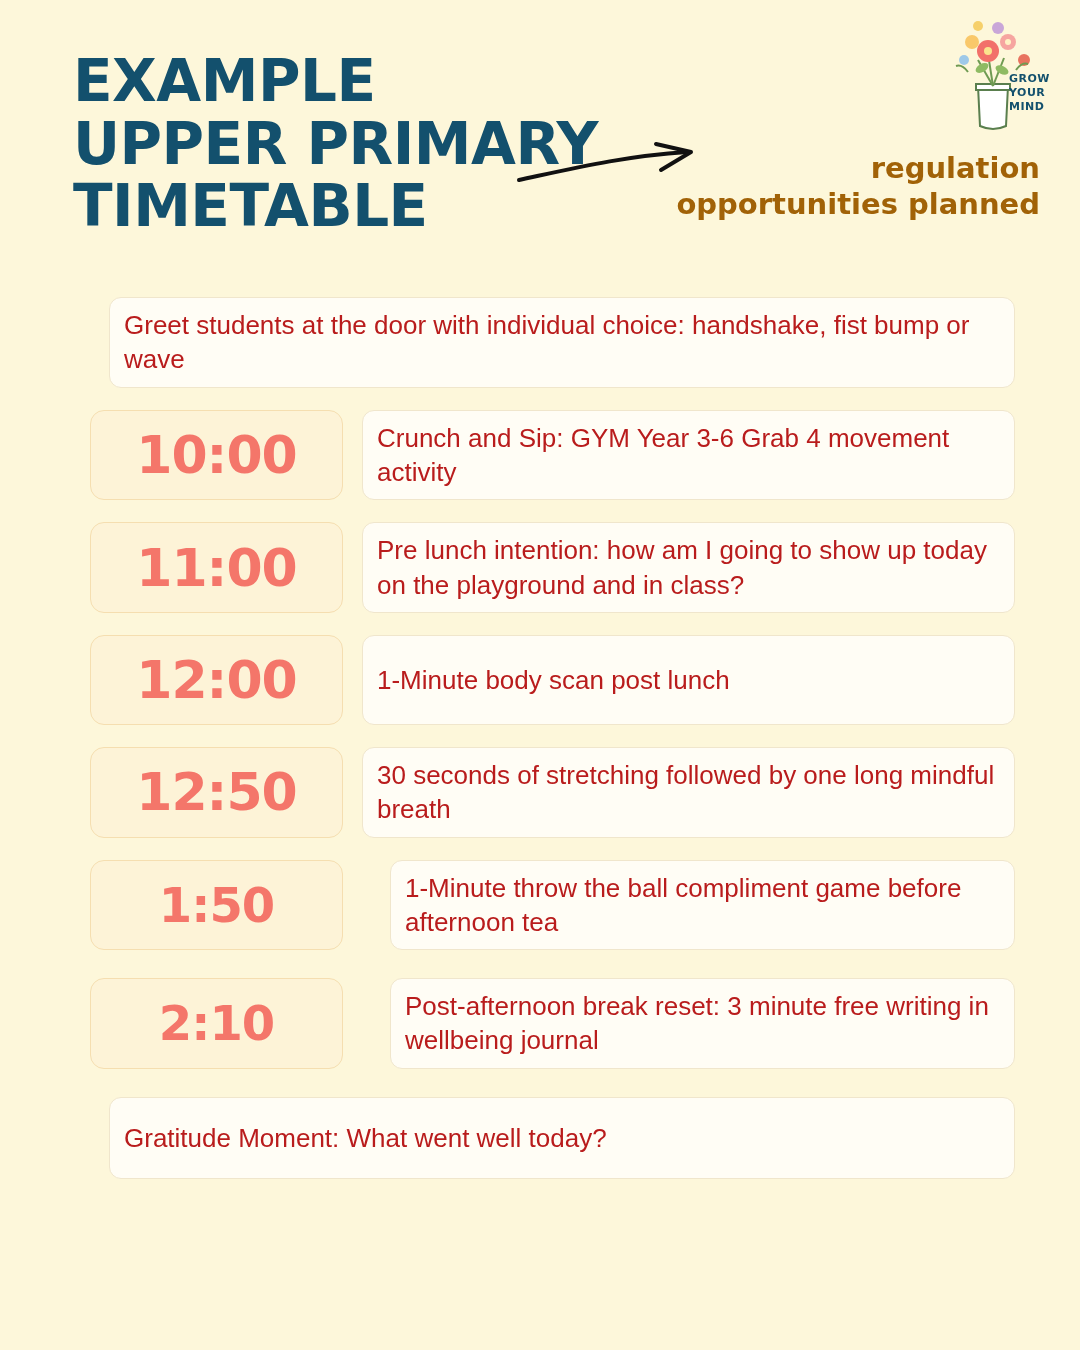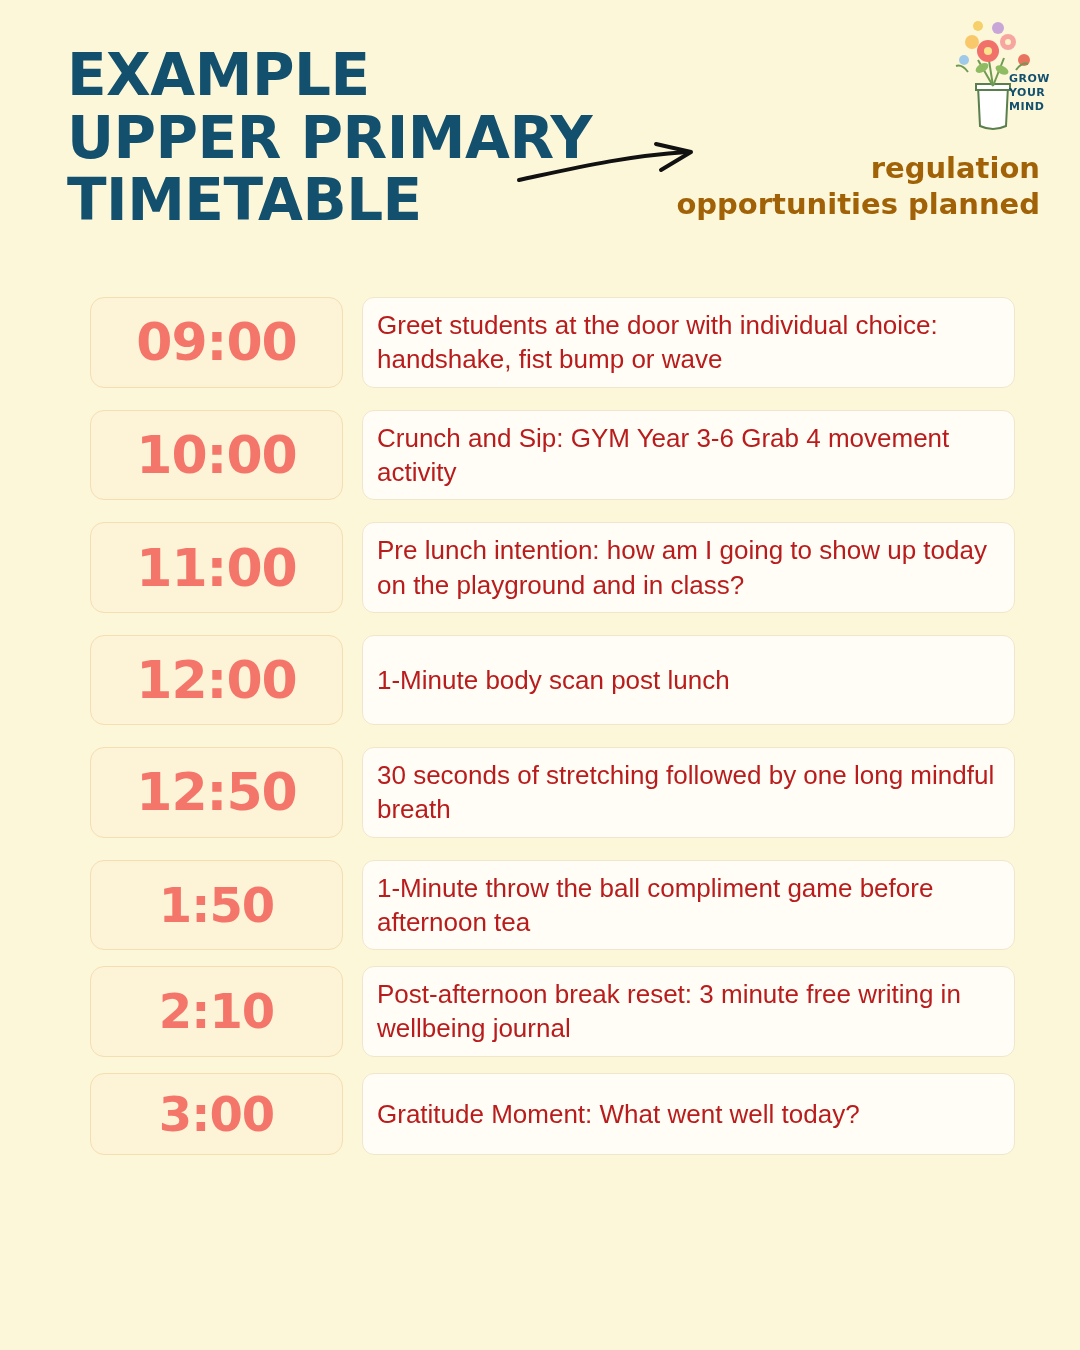--- a/index.html
+++ b/index.html
@@ -31,21 +31,21 @@
   }
 
   .title {
     font-family: "DejaVu Sans", sans-serif;
     font-weight: 700;
     font-size: 58px;
     line-height: 1.08;
     letter-spacing: -0.5px;
     color: #13506d;
     text-transform: uppercase;
-    margin: 10px;
+    margin: 16px;
     white-space: pre-line;
   }
 
   .arrow {
     position: absolute;
     left: 515px;
     top: 140px;
     width: 190px;
     height: 60px;
   }
@@ -135,21 +135,21 @@
   }
 
   .activity-text {
     font-family: "Liberation Sans", sans-serif;
     font-size: 26px;
     line-height: 1.32;
     color: #b91c1c;
   }
 
   
-  .row.compact { min-height: 82px; margin-bottom: 16px; }
+  .row.compact { min-height: 82px; margin-bottom: 28px; gap: 28px; }
   .row.compact .time-text { font-size: 48px; }
 </style>
 </head>
 <body>
 
 <div class="page">
 
   <div class="header">
     <h1 class="title">EXAMPLE
 UPPER PRIMARY
@@ -189,23 +189,20 @@
     <path d="M78 62 q6 -8 12 -6" stroke="#6f9a52" stroke-width="2" fill="none"></path>
     <path d="M30 64 q-6 -8 -12 -6" stroke="#6f9a52" stroke-width="2" fill="none"></path>
   </svg>
   <div class="logo-text">GROW
 YOUR
 MIND</div>
 
   <div class="schedule">
 
     <div class="row">
-      <div class="time-box">
-        <span class="time-text">09:00</span>
-      </div>
       <div class="activity-box">
         <span class="activity-text">Greet students at the door with individual choice: handshake, fist bump or wave</span>
       </div>
     </div>
 
     <div class="row">
       <div class="time-box">
         <span class="time-text">10:00</span>
       </div>
       <div class="activity-box">
@@ -252,22 +249,19 @@
     <div class="row compact">
       <div class="time-box">
         <span class="time-text">2:10</span>
       </div>
       <div class="activity-box">
         <span class="activity-text">Post-afternoon break reset:  3 minute free writing in wellbeing journal</span>
       </div>
     </div>
 
     <div class="row compact">
-      <div class="time-box">
-        <span class="time-text">3:00</span>
-      </div>
       <div class="activity-box">
         <span class="activity-text">Gratitude Moment: What went well today?</span>
       </div>
     </div>
 
   </div>
 </div>
 
 </body></html>

